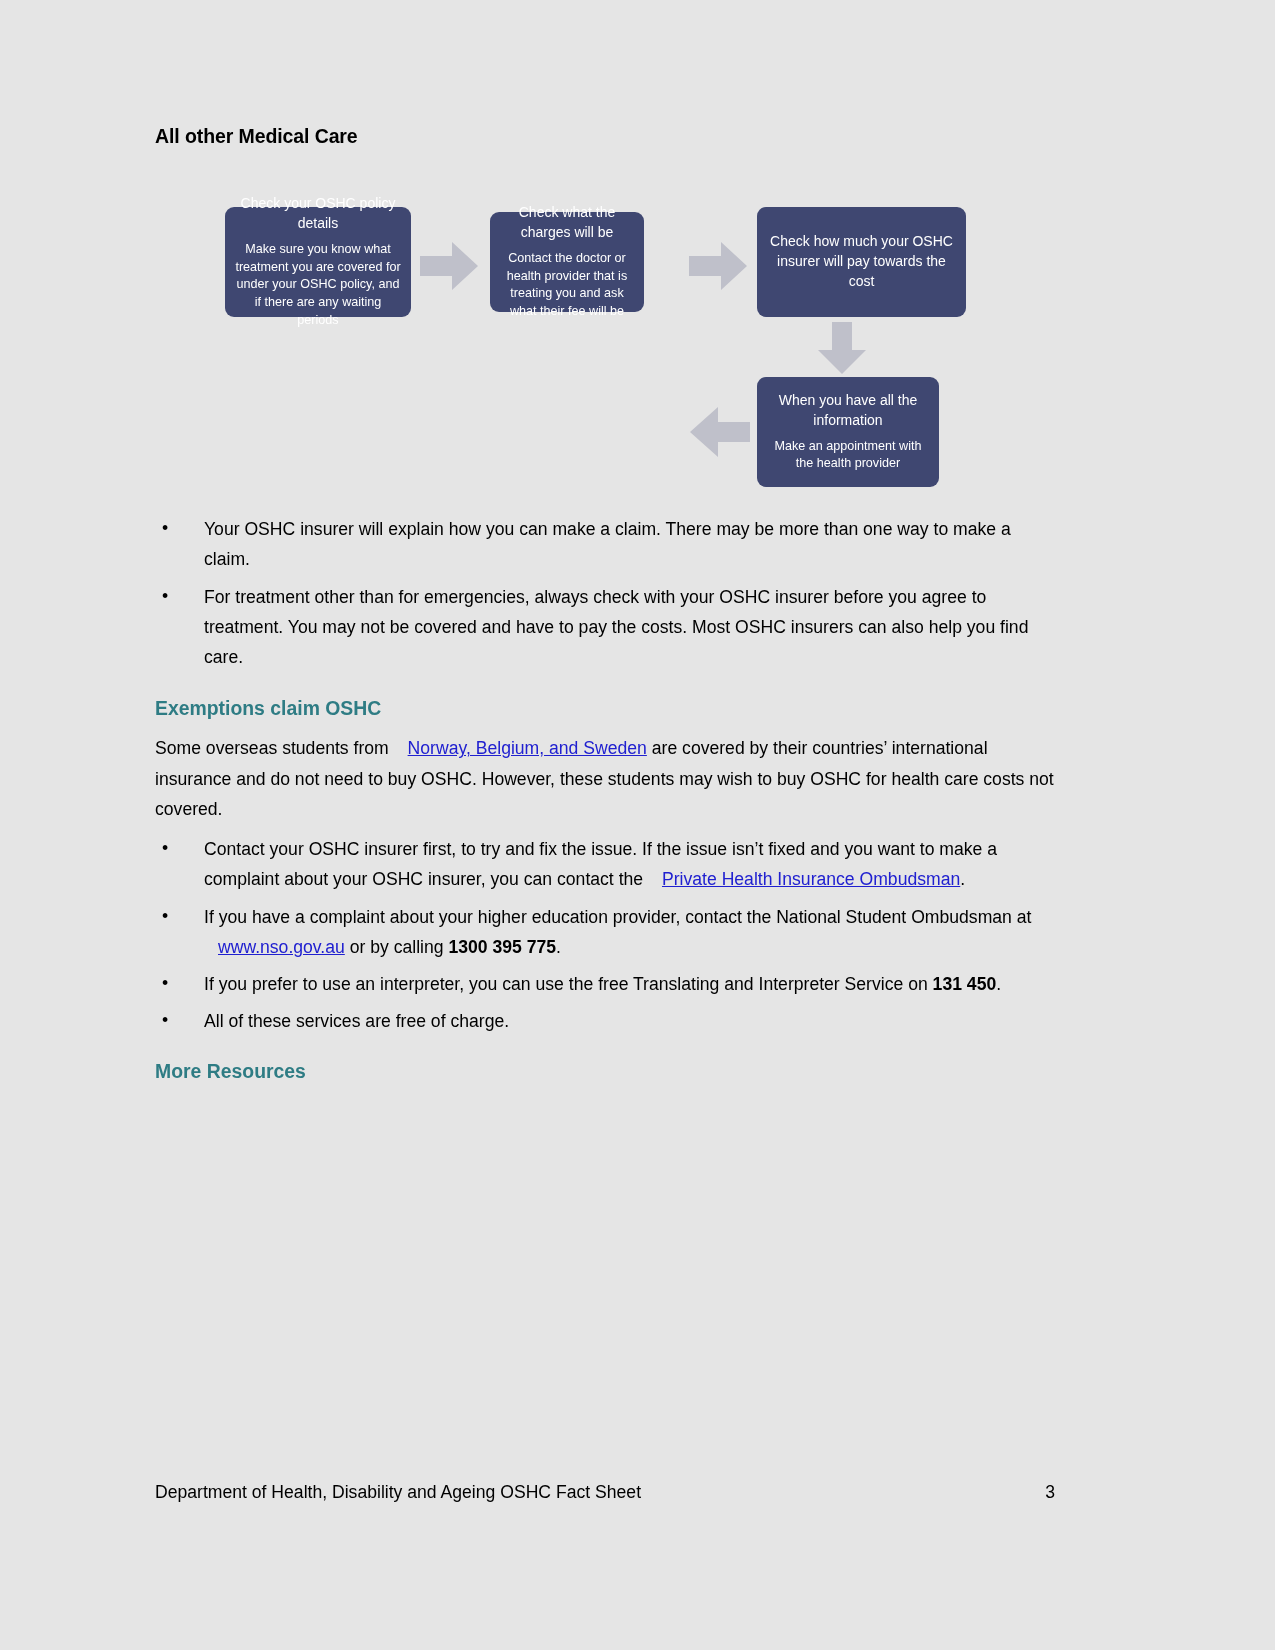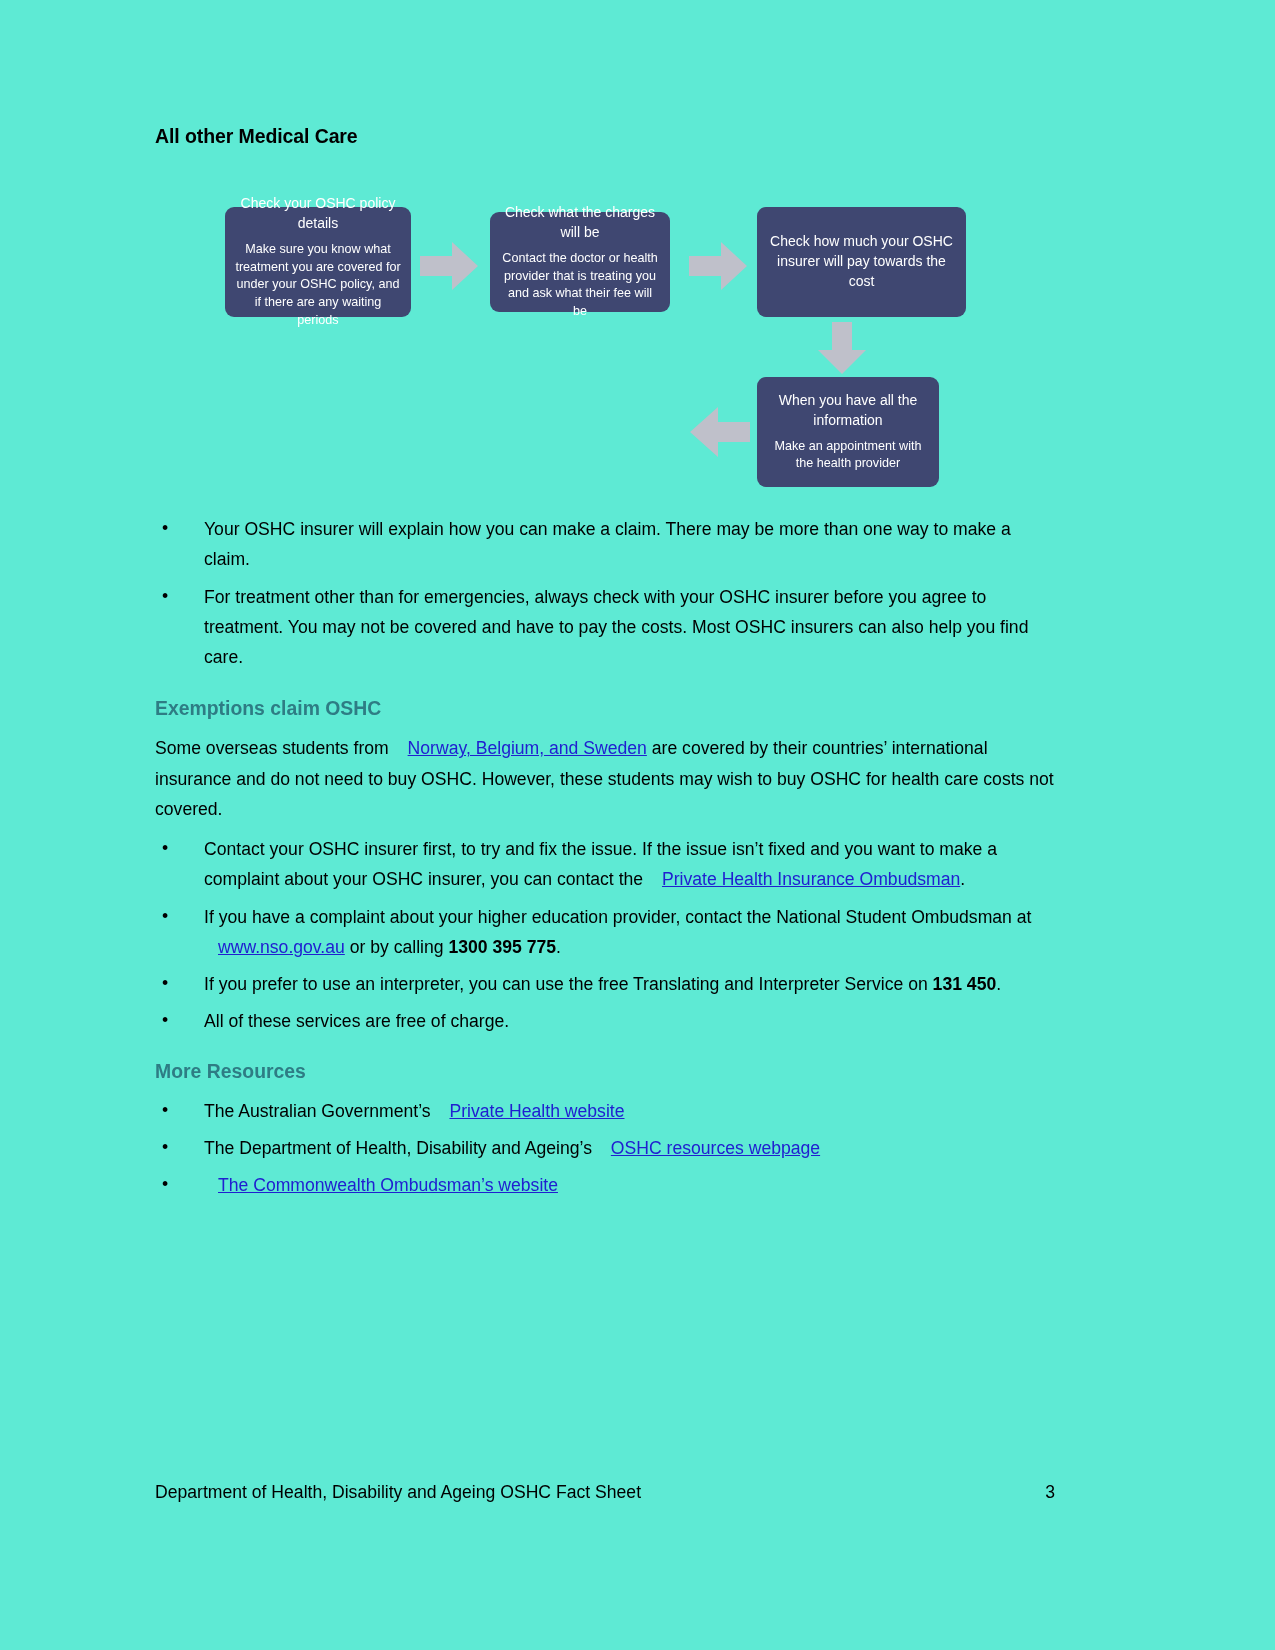--- a/index.html
+++ b/index.html
@@ -14,21 +14,21 @@
     font-family: "Liberation Sans", sans-serif;
     color: #000000;
     overflow: hidden;
   }
 
   .page {
     position: absolute;
     left: 0; top: 0;
     width: 1275px;
     height: 1650px;
-    background: #5eead4;
+    background: #e5e5e5;
   }
 
   .content {
     position: absolute;
     left: 155px;
     top: 125px;
     width: 900px;
   }
 
   h2.section-title {
@@ -64,21 +64,21 @@
     line-height: 1.42;
     margin-bottom: 7px;
   }
   .node .line-b {
     font-size: 12.6px;
     line-height: 1.42;
   }
   .node.single .line-a { margin-bottom: 0; }
 
   .n1 { left: 70px;  top: 45px;  width: 186px; height: 110px; }
-  .n2 { left: 335px; top: 50px;  width: 180px; height: 100px; }
+  .n2 { left: 335px; top: 50px;  width: 154px; height: 100px; }
   .n3 { left: 602px; top: 45px;  width: 209px; height: 110px; }
   .n4 { left: 335px; top: 215px; width: 190px; height: 110px; }
   .n5 { left: 602px; top: 215px; width: 182px; height: 110px; }
 
   
   .arrow {
     position: absolute;
     fill: #BFC0CA;
   }
   .ar1 { left: 265px; top: 80px; }
@@ -215,27 +215,20 @@
 
       <li><span>If you have a complaint about your higher education provider, contact the National Student Ombudsman at </span><a class="link" href="#">www.nso.gov.au</a><span> or by calling </span><b class="strong">1300 395 775</b><span>.</span></li>
 
       <li><span>If you prefer to use an interpreter, you can use the free Translating and Interpreter Service on </span><b class="strong">131 450</b><span>.</span></li>
 
       <li>All of these services are free of charge.</li>
     </ul>
 
     <h3 class="teal tight">More Resources</h3>
 
-    <ul class="bullets">
-      <li><span>The Australian Government’s </span><a class="link" href="#">Private Health website</a></li>
-
-      <li><span>The Department of Health, Disability and Ageing’s </span><a class="link" href="#">OSHC resources webpage</a></li>
-
-      <li><a class="link" href="#">The Commonwealth Ombudsman’s website</a></li>
-    </ul>
 
   </div>
 
   <div class="footer">
     <span>Department of Health, Disability and Ageing OSHC Fact Sheet</span>
     <span class="pagenum">3</span>
   </div>
 
 </div>
 

